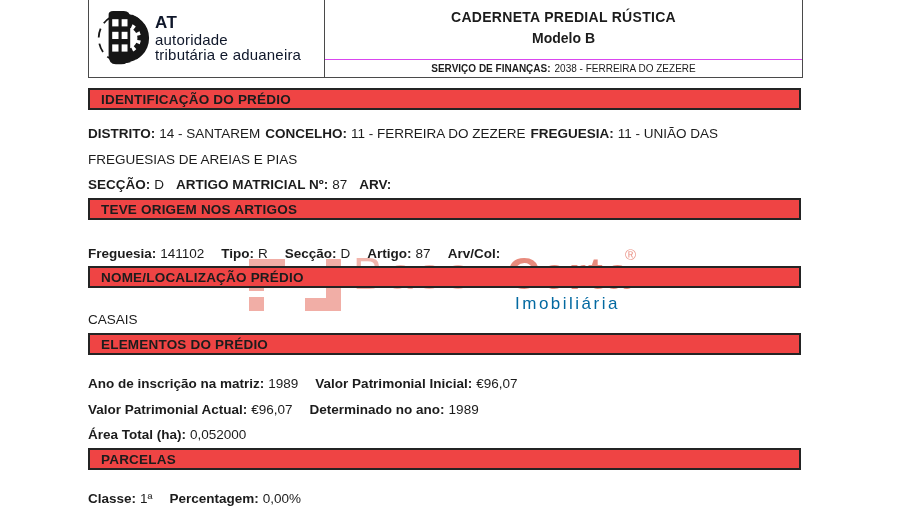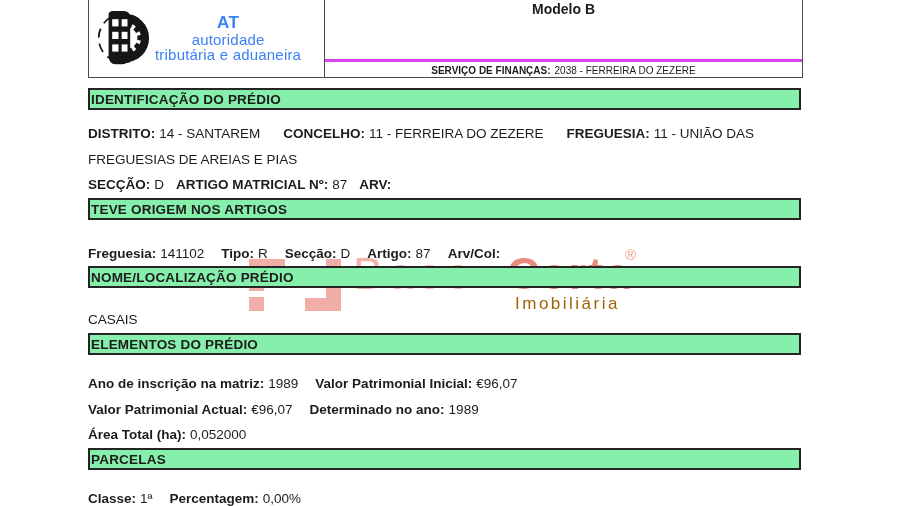--- a/index.html
+++ b/index.html
@@ -10,46 +10,46 @@
   }
   
   .hdr {
     position:absolute; left:88px; top:-5px; width:715px; height:83px;
     border:1.5px solid #4a4a4a; background:#fff; display:flex; z-index:2;
   }
   .hdr-logo-cell {
     width:236px; border-right:1.5px solid #4a4a4a;
     display:flex; align-items:center; padding:8px 0 4px 7px;
   }
-  .logo-text { margin-left:5px; line-height:1.05; color:#3b82f6;text-align:center; }
+  .logo-text { margin-left:5px; line-height:1.05; color:#0f172a; }
   .logo-at   { font-size:17px; font-weight:bold; letter-spacing:0.5px; }
   .logo-l1, .logo-l2 { font-size:15px; letter-spacing:0.2px; }
   .hdr-title-cell { flex:1; position:relative; text-align:center; }
   .doc-title    { margin-top:13px; font-size:14px; font-weight:bold; letter-spacing:0.3px; }
   .doc-subtitle { margin-top:5px;  font-size:14px; font-weight:bold; }
   .servico-row {
     position:absolute; left:0; right:0; bottom:0; height:18px;
-    border-top:3px solid #d946ef; font-size:10px; padding-top:3px;
+    border-top:1px solid #d946ef; font-size:10px; padding-top:3px;
   }
   .servico-row .lbl { font-weight:bold; margin-right:4px; }
   
   .watermark { position:absolute; left:247px; top:246px; width:410px; height:68px; z-index:1; }
   .wm-base  { position:absolute; left:106px; top:2px;  font-size:45px; color:#f2b5ac; letter-spacing:5px; }
   .wm-certa { position:absolute; left:260px; top:2px;  font-size:45px; font-weight:bold; color:#e88a7c; letter-spacing:2px; }
   .wm-reg   { position:absolute; left:378px; top:0px;  font-size:15px; color:#eb968a; }
-  .wm-imo   { position:absolute; left:268px; top:48px; font-size:17px; color:#a16207; letter-spacing:2.5px; }
+  .wm-imo   { position:absolute; left:268px; top:48px; font-size:17px; color:#0369a1; letter-spacing:2.5px; }
   
   .content { position:absolute; left:88px; top:88px; width:713px; z-index:2; font-size:13.5px; }
   .secbox {
-    width:100%; height:22px; border:2px solid #242424; background:#86efac;
-    display:flex; align-items:center; padding-left:1px;
+    width:100%; height:22px; border:2px solid #242424; background:#ef4444;
+    display:flex; align-items:center; padding-left:11px;
     font-weight:bold; letter-spacing:0.2px;
   }
   .row  { display:flex; flex-wrap:wrap; align-items:baseline; line-height:16px; }
-  .gap-s { column-gap:23px; }
+  .gap-s { column-gap:5px; }
   .gap-m { column-gap:12px; }
   .gap-l { column-gap:17px; }
   .grp b { margin-right:4px; font-weight:bold; }
   .m1 { margin-top:16px; }  
   .m2 { margin-top:10px; }
   .m3 { margin-top:9px;  }
   .m4 { margin-top:5px;  }
   .m5 { margin-top:26px; }
   .m6 { margin-top:4px;  }
   .m7 { margin-top:24px; }
@@ -94,20 +94,21 @@
         <rect x="18" y="38" width="7" height="8" fill="#ffffff"></rect>
         <rect x="28.5" y="38" width="6.5" height="8" fill="#ffffff"></rect>
       </svg>
       <div class="logo-text">
         <div class="logo-at">AT</div>
         <div class="logo-l1">autoridade</div>
         <div class="logo-l2">tributária e aduaneira</div>
       </div>
     </div>
     <div class="hdr-title-cell">
+      <div class="doc-title">CADERNETA PREDIAL RÚSTICA</div>
       <div class="doc-subtitle">Modelo B</div>
       <div class="servico-row">
         <span class="lbl">SERVIÇO DE FINANÇAS:</span><span>2038 - FERREIRA DO ZEZERE</span>
       </div>
     </div>
   </div>
 
   <div class="content">
 
     <div class="secbox">

